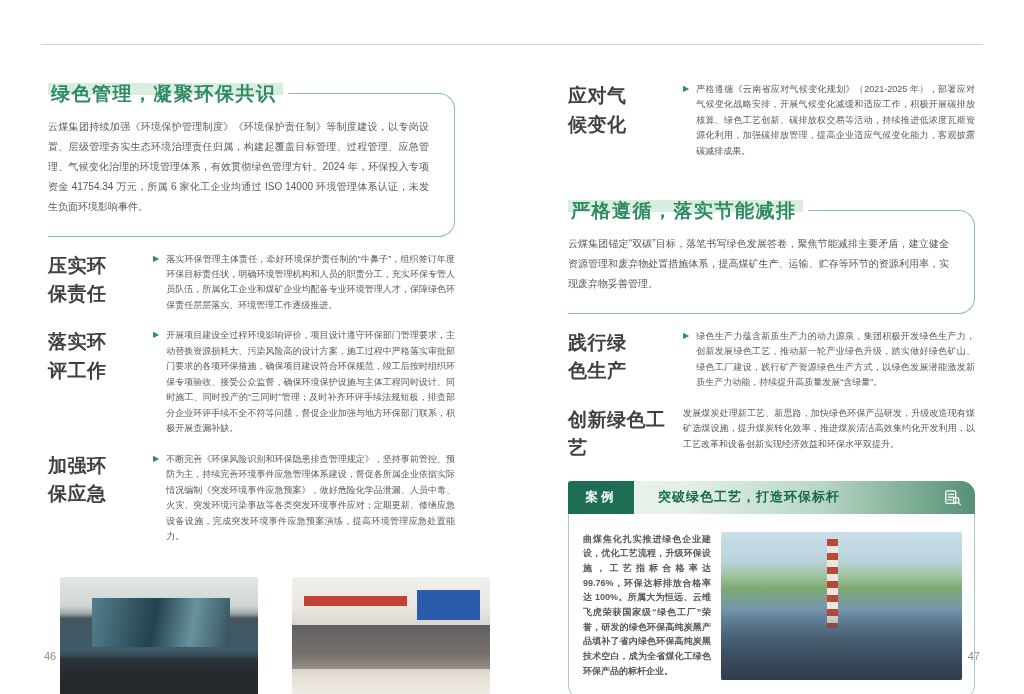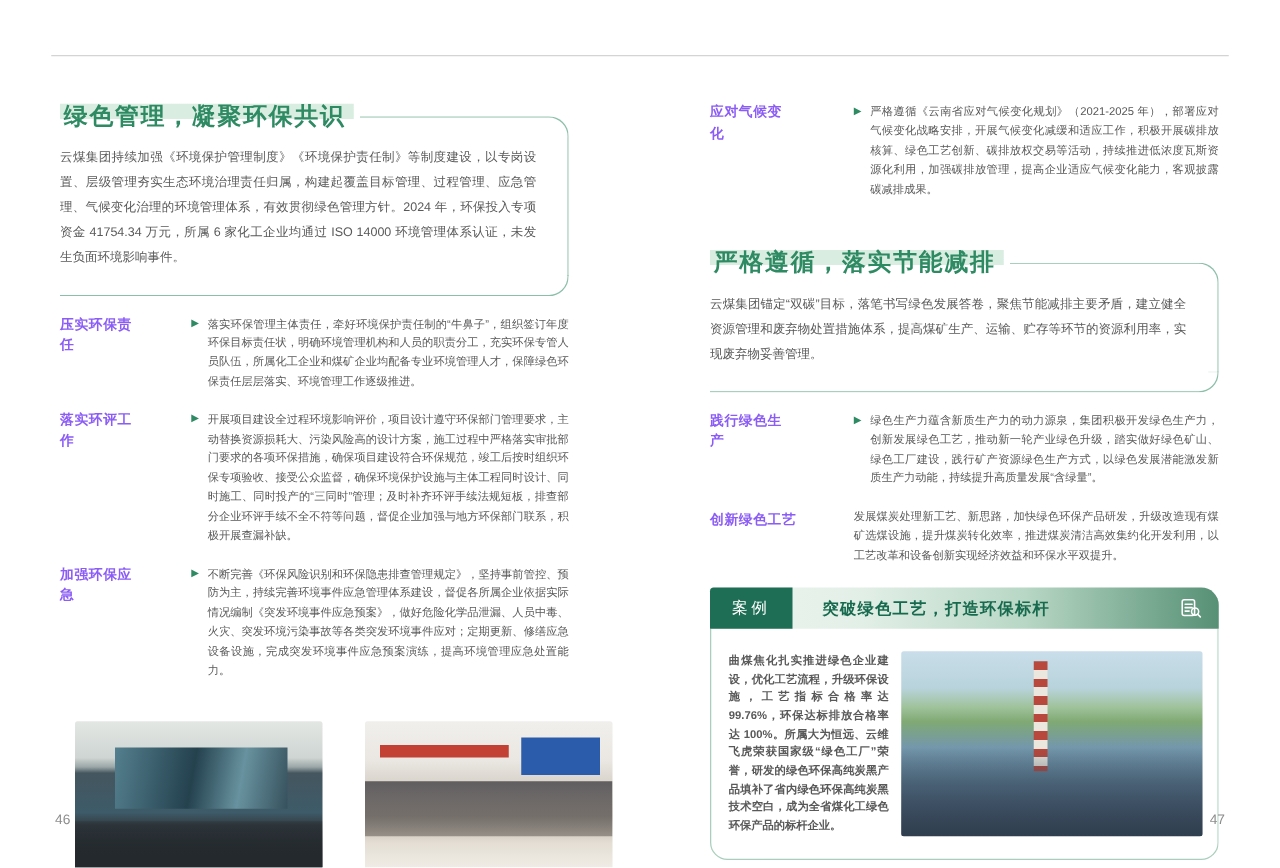--- a/index.html
+++ b/index.html
@@ -30,22 +30,22 @@
     border-top:1.5px solid #8cbfa9; border-right:1.5px solid #8cbfa9; border-radius:0 16px 0 0; }
   .frame-b { position:absolute; left:0; right:0; bottom:0; height:16px; z-index:1;
     border-bottom:1.5px solid #8cbfa9; border-right:1.5px solid #8cbfa9; border-radius:0 0 16px 0; }
   .intro { margin:9px 0 0; font-size:10px; line-height:2.0; color:#595959;
     padding-right:26px; text-align:justify; position:relative; z-index:2; }
 
   
   .sec { display:flex; margin-top:15px; }
   .sec-h { flex:0 0 105px; }
   .col-right .sec-h { flex:0 0 115px; }
-  .sec-h span { display:inline-block; width:66px; font-size:11px; font-weight:bold;
-    color:#8b5cf6; line-height:1.5; letter-spacing:0.5px; }
+  .sec-h span { display:inline-block; width:66px; font-size:19px; font-weight:bold;
+    color:#404040; line-height:1.5; letter-spacing:0.5px; }
   .sec-h.wide span { width:auto; }
   .sec-b { flex:1; display:flex; align-items:flex-start; }
   .arrow { flex:0 0 auto; color:#2e8a62; font-size:8px; margin:2px 7px 0 0; }
   .sec-b p { margin:0; font-size:9px; line-height:1.72; color:#595959; text-align:justify; }
 
   
   .photos { display:flex; gap:10px; margin-top:20px; }
   .photo-fig { margin:12px; width:198px; }
   .photo { position:relative; width:198px; height:122px; overflow:hidden; border-radius:2px; }
   .photo-a { background:linear-gradient(180deg,#e3e7e4 0%,#ced5d2 24%,#9ba6a7 30%,#45565f 34%,#3d5b69 60%,#343c41 68%,#20262a 100%); }
@@ -60,21 +60,21 @@
     background:linear-gradient(180deg,rgba(62,60,66,0.78),rgba(84,78,72,0.5)); }
   figcaption { margin-top:8px; font-size:8px; color:#4d9374; letter-spacing:0.3px; }
 
   
   .case { margin-top:18px; }
   .case-bar { position:relative; display:flex; align-items:center; height:33px;
     background:linear-gradient(90deg,#eff6f1 0%,#e2efe7 30%,#b8d7c5 62%,#569075 100%);
     border-radius:3px 14px 0 0; }
   .case-tab { width:66px; height:33px; background:#1d6e54; color:#ffffff;
     display:flex; align-items:center; justify-content:center;
-    font-size:12.5px; font-weight:normal; letter-spacing:3px; border-radius:3px 0 0 0; }
+    font-size:12.5px; font-weight:bold; letter-spacing:3px; border-radius:3px 0 0 0; }
   .case-title { margin-left:24px; font-size:13px; font-weight:bold; color:#176a4e; letter-spacing:1px; }
   .case-icon { position:absolute; right:13px; top:7px; line-height:0; }
   .case-body { display:flex; gap:10px; background:#ffffff;
     border:1.5px solid #a9cfbc; border-top:none; border-radius:0 0 14px 14px;
     padding:18px 12px 18px 14px;font-weight:bold; }
   .case-text { flex:0 0 128px; margin:0; font-size:9px; line-height:1.63; color:#595959; text-align:justify; }
   .case-photo { flex:1; height:148px; position:relative; overflow:hidden; border-radius:2px;
     background:linear-gradient(180deg,#c9deea 0%,#b8d3db 20%,#a0c39c 30%,#80a974 38%,#7497ac 52%,#608197 68%,#516880 85%,#485a6b 100%); }
   .chimney { position:absolute; left:44%; top:5%; width:4.5%; height:60%;
     background:repeating-linear-gradient(180deg,#b8473c 0 7px,#ece7de 7px 14px); }

